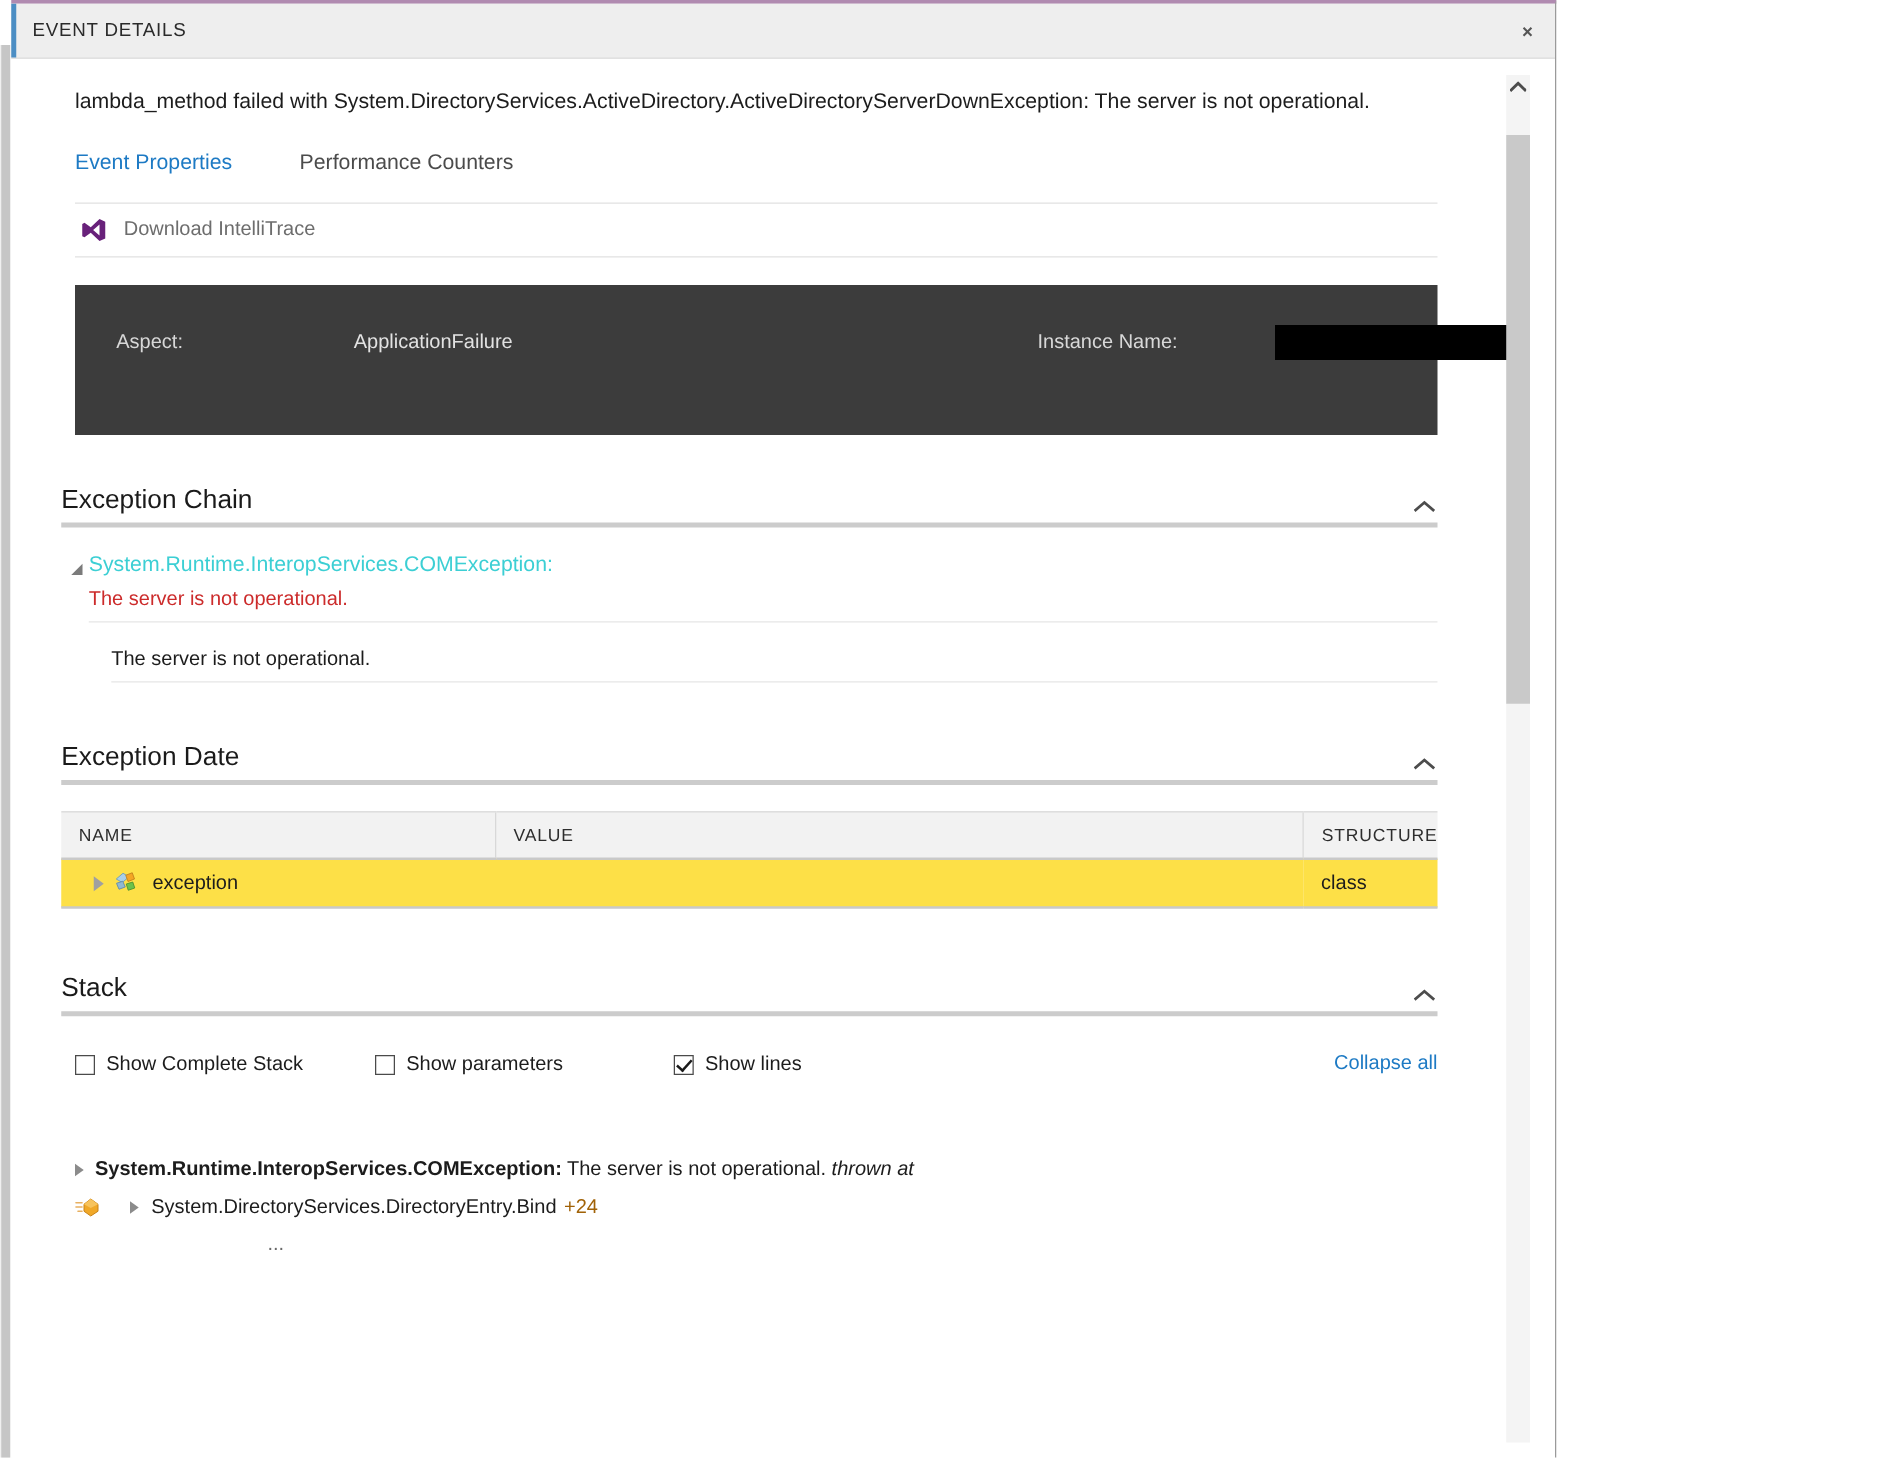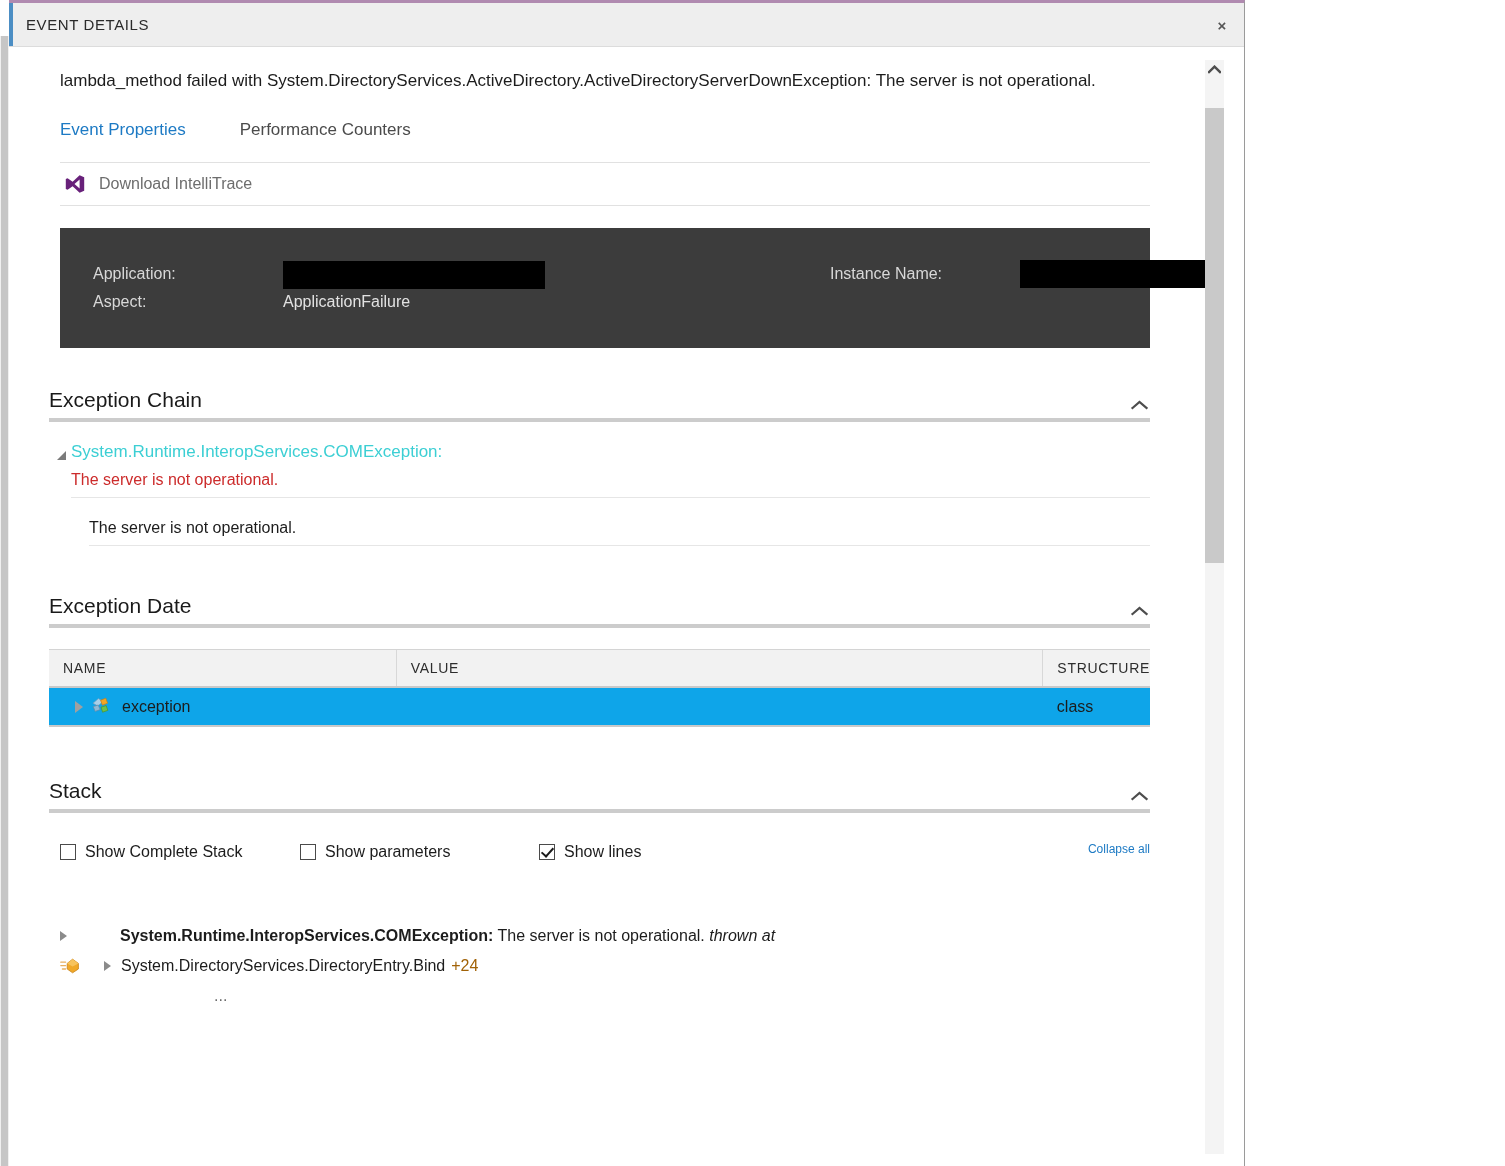--- a/index.html
+++ b/index.html
@@ -246,21 +246,21 @@
     border-bottom: 2px solid #c9c9c9;
     text-align: left;
     font-weight: normal;
     font-size: 14px;
     letter-spacing: 0.7px;
     color: #2d2d2d;
     padding: 10px 0 10px 14px;
   }
   .exc-table th + th { border-left: 1px solid #d8d8d8; }
   .exc-table td {
-    background: #0ea5e9;
+    background: #fde047;
     border-bottom: 2px solid #c9c9c9;
     padding: 9px 0 9px 14px;
     color: #1c1c1c;
   }
   .col-name { width: 388px; }
   .col-value { width: 762px; }
   .name-cell { display: flex; align-items: center; gap: 7px; }
   .row-tri {
     width: 0; height: 0;
     border-top: 6px solid transparent;
@@ -298,35 +298,35 @@
     left: 4px; top: 0px;
     width: 5px; height: 10px;
     border: solid #1a1a1a;
     border-width: 0 2px 2px 0;
     transform: rotate(42deg);
   }
   .collapse-all {
     position: absolute;
     right: 0; top: 7px;
     color: #1d7ac4;
-    font-size: 12px;
+    font-size: 16px;
     cursor: pointer;
   }
 
   
   .frames { margin-top: 52px; }
   .frame-row {
     position: relative;
     height: 30px;
     display: flex;
     align-items: center;
     font-size: 16px;
     color: #1c1c1c;
   }
-  .frame-row.head { margin-left: 11px; gap: 44px; }
+  .frame-row.head { margin-left: 11px; }
   .tri-small {
     width: 0; height: 0;
     border-top: 5px solid transparent;
     border-bottom: 5px solid transparent;
     border-left: 7px solid #8b8b8b;
     cursor: pointer;
   }
   .frame-head-text { margin-left: 9px; }
   .frame-head-text b { font-weight: bold; }
   .frame-head-text i { font-style: italic; }
@@ -386,24 +386,20 @@
               <path d="M14.6 1.2 L19.2 3.3 L19.2 16.7 L14.6 18.8 L7.6 12.2 L2.6 15.8 L0.8 14.9 L0.8 5.1 L2.6 4.2 L7.6 7.8 Z
                        M14.6 5.6 L9.5 10 L14.6 14.4 Z" fill="#68217a"></path>
             </svg>
           </span>
           <span>Download IntelliTrace</span>
         </div>
       </div>
 
       <div class="info-panel">
         <div class="info-col left">
-          <div class="info-row">
-            <span class="info-label">Application:</span>
-            <span class="redacted app"></span>
-          </div>
           <div class="info-row">
             <span class="info-label">Aspect:</span>
             <span class="info-value">ApplicationFailure</span>
           </div>
         </div>
         <div class="info-col right">
           <div class="info-row">
             <span class="info-label">Instance Name:</span>
             <span class="redacted inst"></span>
           </div>

